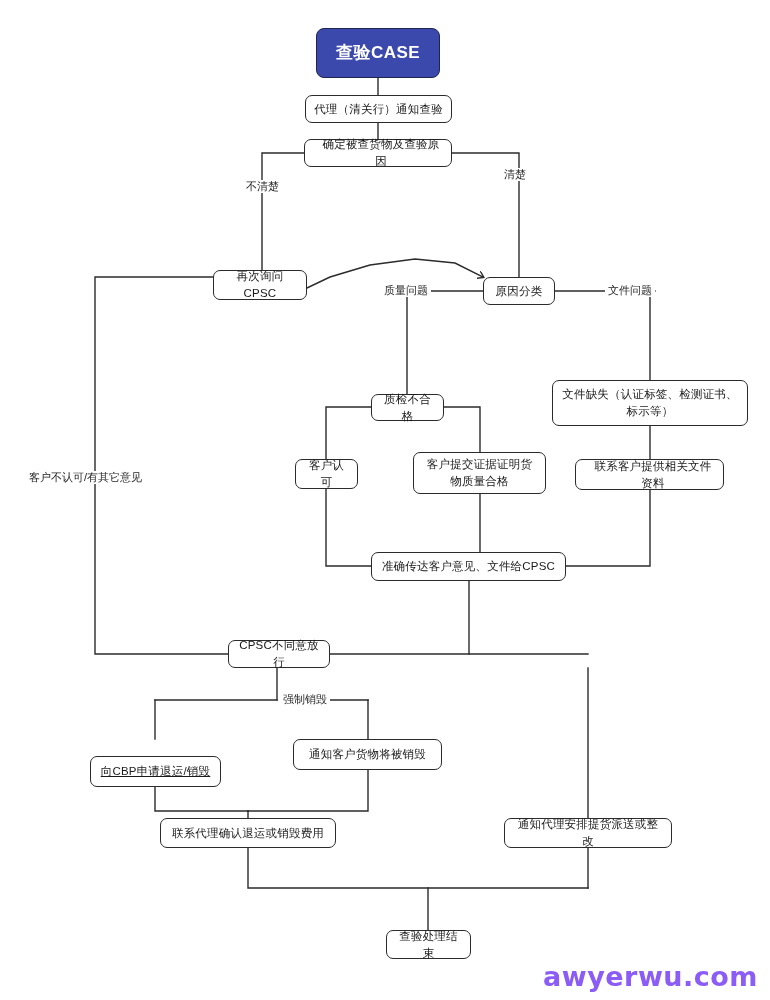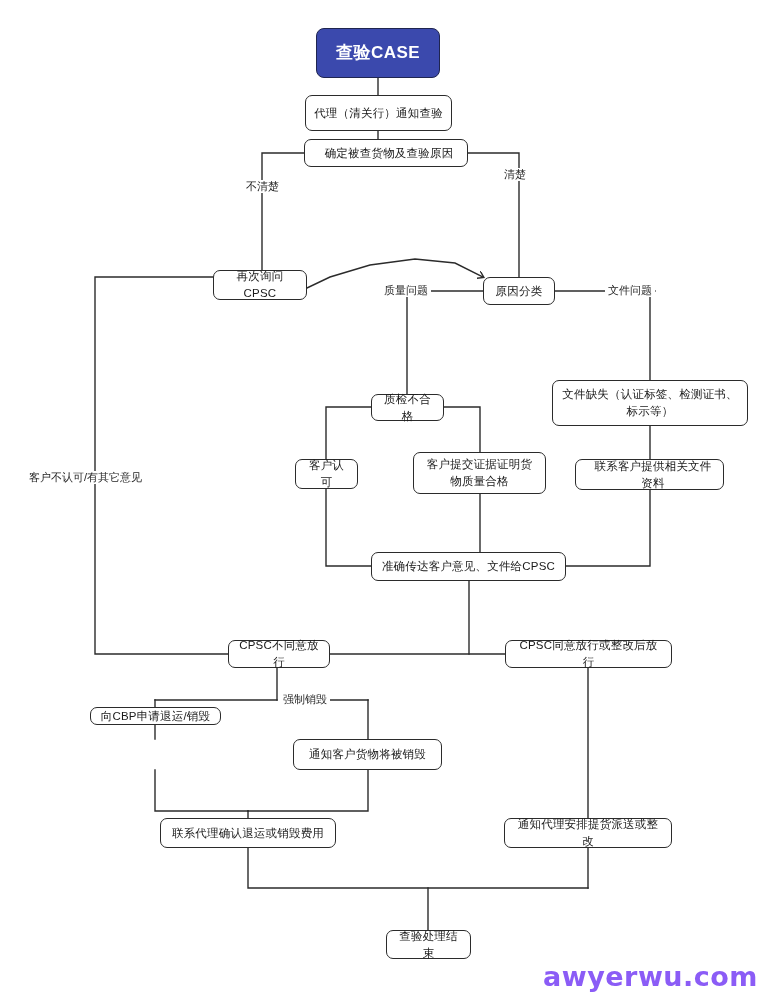--- a/index.html
+++ b/index.html
@@ -143,25 +143,25 @@
       <path d="M588,848 L588,888"></path>
 
       <path d="M428,888 L428,930"></path>
     </g>
   </svg>
 
   <div class="node start" style="left:316px; top:28px; width:124px; height:50px;">
     <span>查验CASE</span>
   </div>
 
-  <div class="node center" style="left:305px; top:95px; width:147px; height:36px;">
+  <div class="node center" style="left:305px; top:95px; width:147px; height:28px;">
     <span>代理（清关行）通知查验</span>
   </div>
 
-  <div class="node center" style="left:304px; top:139px; width:164px; height:28px;padding-left:14px;">
+  <div class="node center" style="left:304px; top:139px; width:148px; height:28px;padding-left:14px;">
     <span>确定被查货物及查验原因</span>
   </div>
 
   <div class="node center" style="left:213px; top:270px; width:94px; height:30px;">
     <span>再次询问CPSC</span>
   </div>
 
   <div class="node center" style="left:483px; top:277px; width:72px; height:28px;">
     <span>原因分类</span>
   </div>
@@ -187,25 +187,22 @@
   </div>
 
   <div class="node center" style="left:371px; top:552px; width:195px; height:29px;">
     <span>准确传达客户意见、文件给CPSC</span>
   </div>
 
   <div class="node center" style="left:228px; top:640px; width:102px; height:28px;">
     <span>CPSC不同意放行</span>
   </div>
 
-  <div class="node center" style="left:505px; top:640px; width:167px; height:28px;">
-    <span>CPSC同意放行或整改后放行</span>
-  </div>
-
-  <div class="node center" style="left:90px; top:707px; width:131px; height:18px;">
+
+  <div class="node center" style="left:90px; top:756px; width:131px; height:31px;text-decoration:underline;">
     <span>向CBP申请退运/销毁</span>
   </div>
 
   <div class="node center" style="left:293px; top:739px; width:149px; height:31px;">
     <span>通知客户货物将被销毁</span>
   </div>
 
   <div class="node center" style="left:160px; top:818px; width:176px; height:30px;">
     <span>联系代理确认退运或销毁费用</span>
   </div>

